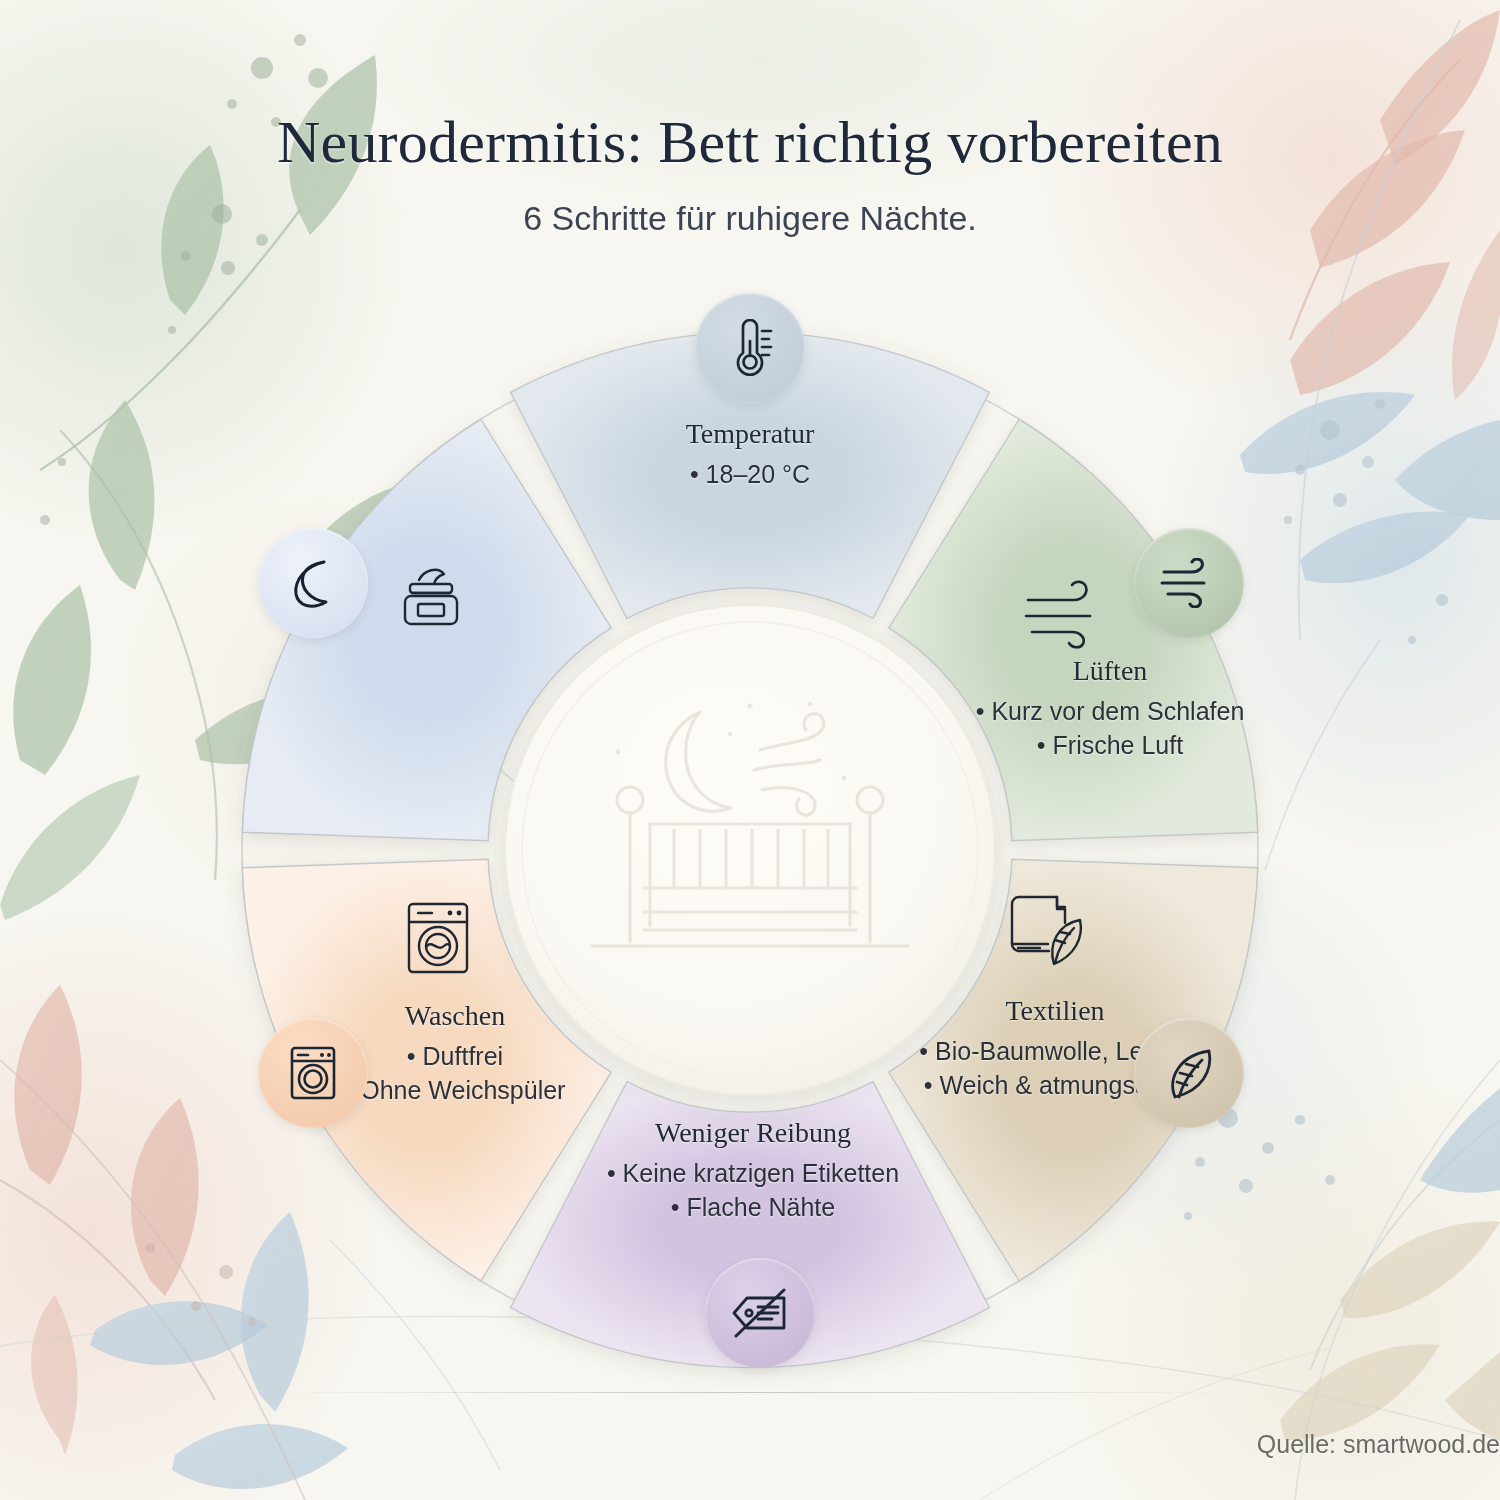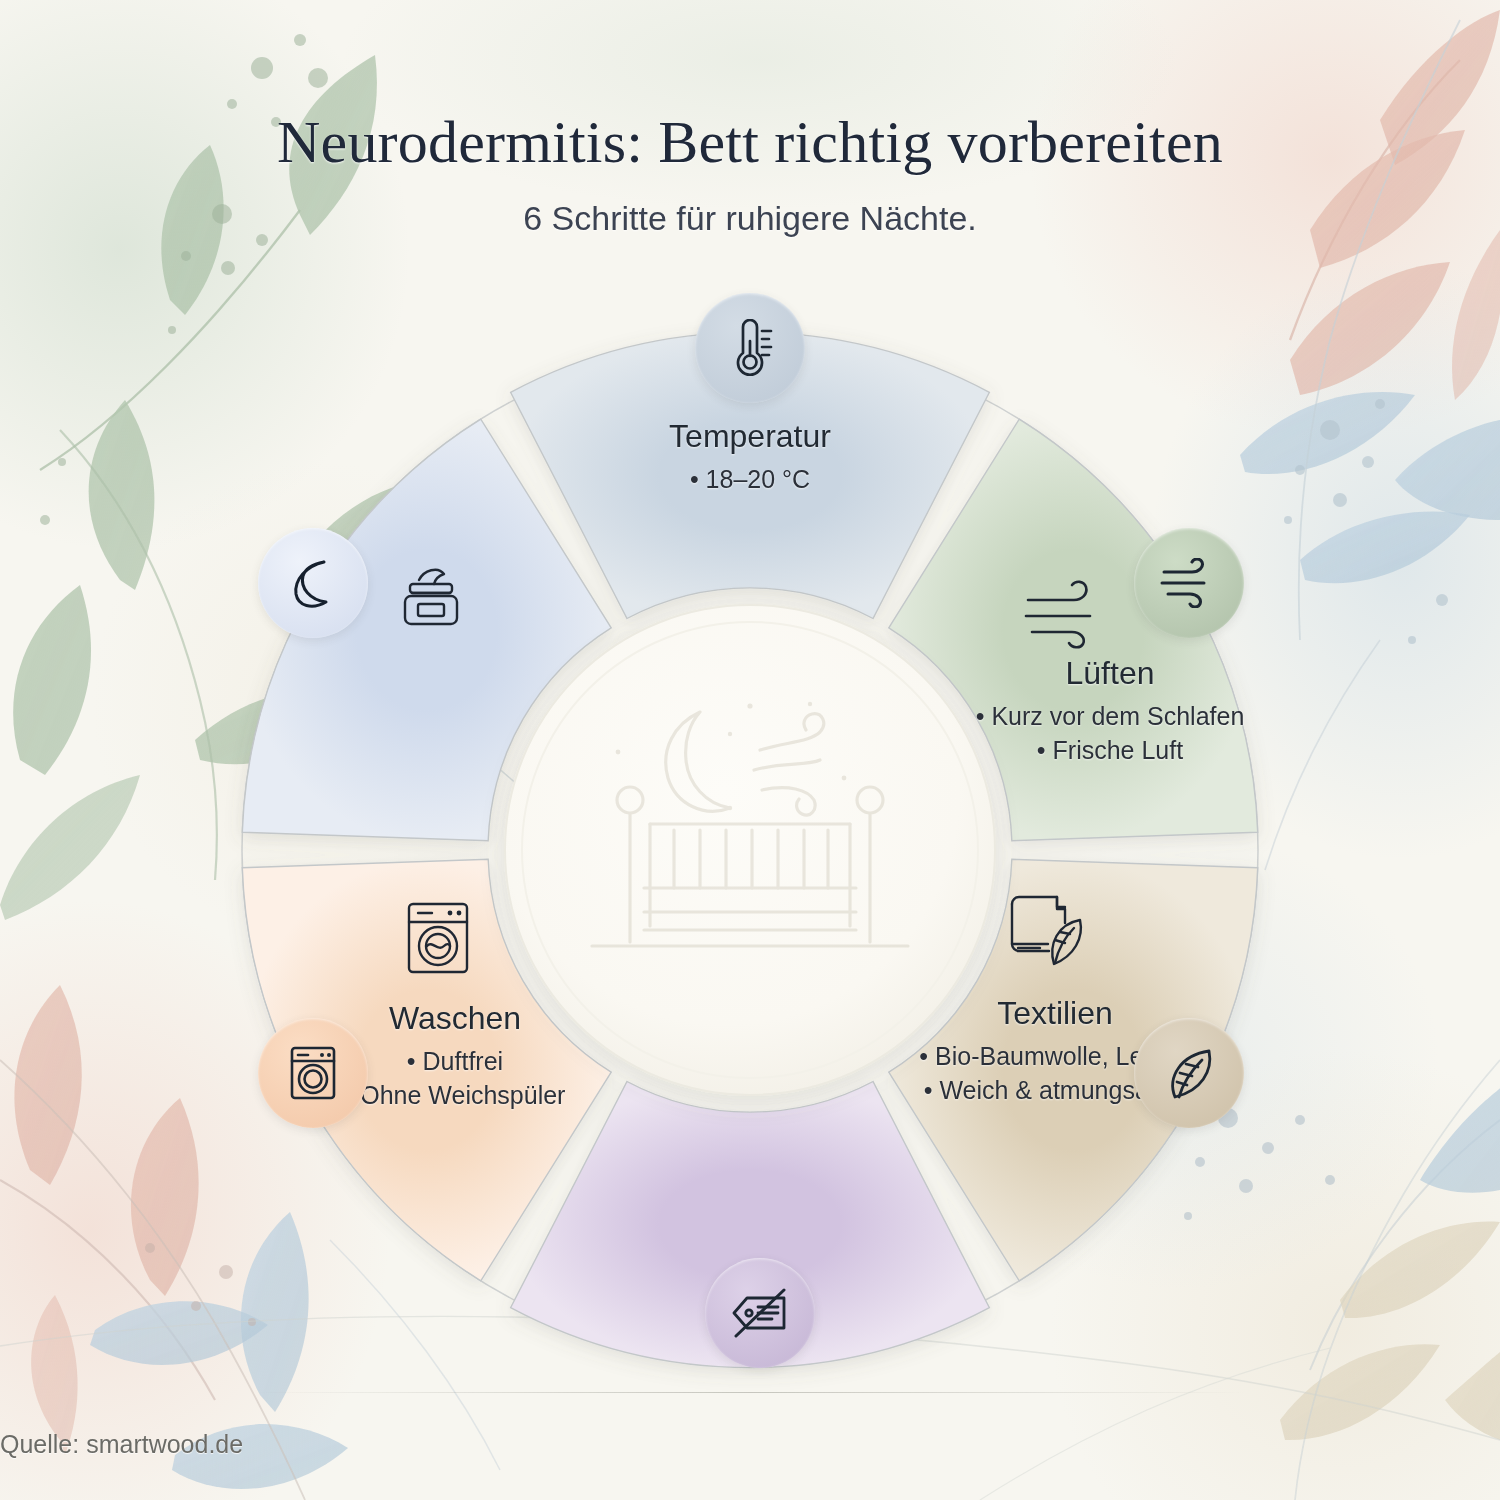--- a/index.html
+++ b/index.html
@@ -33,41 +33,41 @@
     color:#3c4352;
     margin:0;
     padding-top:22px;
     font-weight:400;
     text-shadow:0 1px 2px rgba(255,255,255,.8);
     text-align:center;
   }
 
   
   .footer{
-    position:absolute;left:0;width:1500px;top:1392px;z-index:5;text-align:left;
+    position:absolute;left:0;width:1500px;top:1392px;z-index:5;text-align:right;
   }
   .footer-rule{
     position:absolute;top:0;left:255px;width:990px;height:1px;
     background:linear-gradient(90deg,rgba(150,150,140,0),rgba(140,140,130,.45),rgba(150,150,140,0));
   }
   .footer-text{
     font-size:25px;color:#6b6b66;padding-top:38px;margin:0;
     text-shadow:0 1px 1px rgba(255,255,255,.8);
   }
 
   
   .seg-text{
     position:absolute;
     text-align:center;
     z-index:4;
     pointer-events:none;
   }
   .seg-title{
-    font-family:Liberation Sans, sans-serif;
-    font-size:32px;
+    font-family:Liberation Serif, serif;
+    font-size:28px;
     color:#222a33;
     margin:0 0 8px 0;
     white-space:nowrap;
     text-shadow:0 1px 2px rgba(255,255,255,.7);
   }
   .seg-bullet{
     font-family:"Liberation Sans", sans-serif;
     font-size:25px;
     color:#2b3039;
     margin:0;
@@ -364,20 +364,25 @@
     <p class="seg-bullet">• Kurz vor dem Schlafen</p>
     <p class="seg-bullet">• Frische Luft</p>
   </div>
 
   <div class="seg-text" id="t-textilien">
     <p class="seg-title">Textilien</p>
     <p class="seg-bullet">• Bio-Baumwolle, Leinen</p>
     <p class="seg-bullet">• Weich &amp; atmungsaktiv</p>
   </div>
 
+  <div class="seg-text" id="t-reibung">
+    <p class="seg-title">Weniger Reibung</p>
+    <p class="seg-bullet">• Keine kratzigen Etiketten</p>
+    <p class="seg-bullet">• Flache Nähte</p>
+  </div>
 
   <div class="seg-text" id="t-waschen">
     <p class="seg-title">Waschen</p>
     <p class="seg-bullet">• Duftfrei</p>
     <p class="seg-bullet">• Ohne Weichspüler</p>
   </div>
 
 
   <div class="inseg-icon" style="left:394px;top:560px;">
     <svg width="74" height="74" viewBox="0 0 74 74" fill="none" stroke="#1f2733" stroke-width="2.4" stroke-linecap="round" stroke-linejoin="round">

